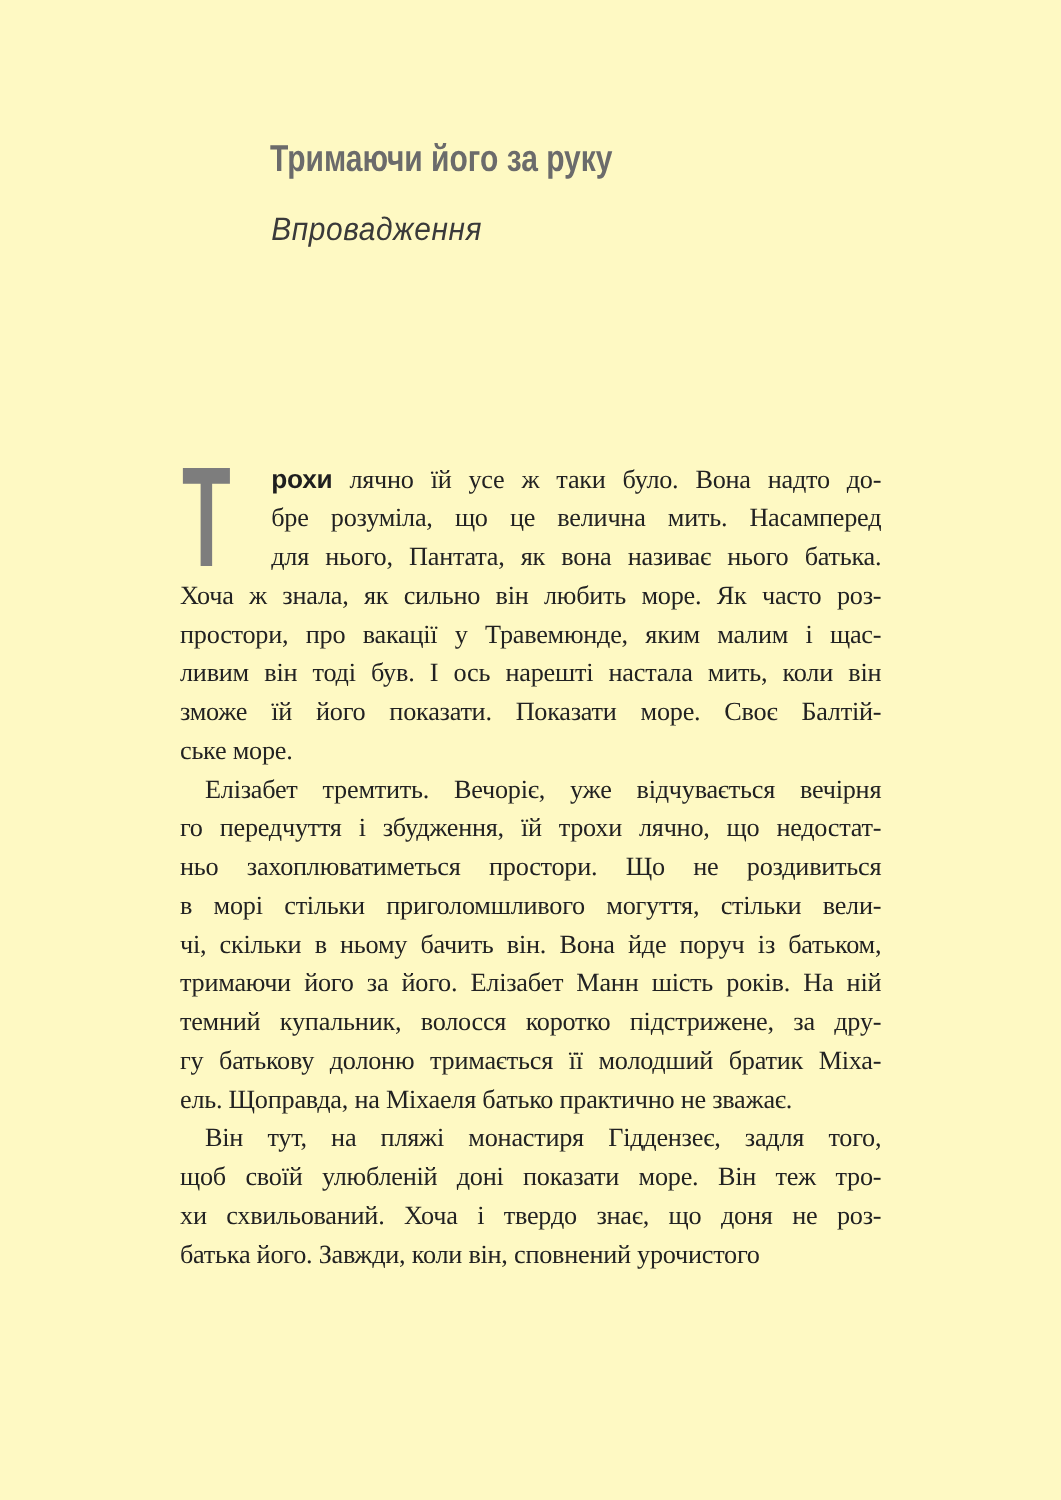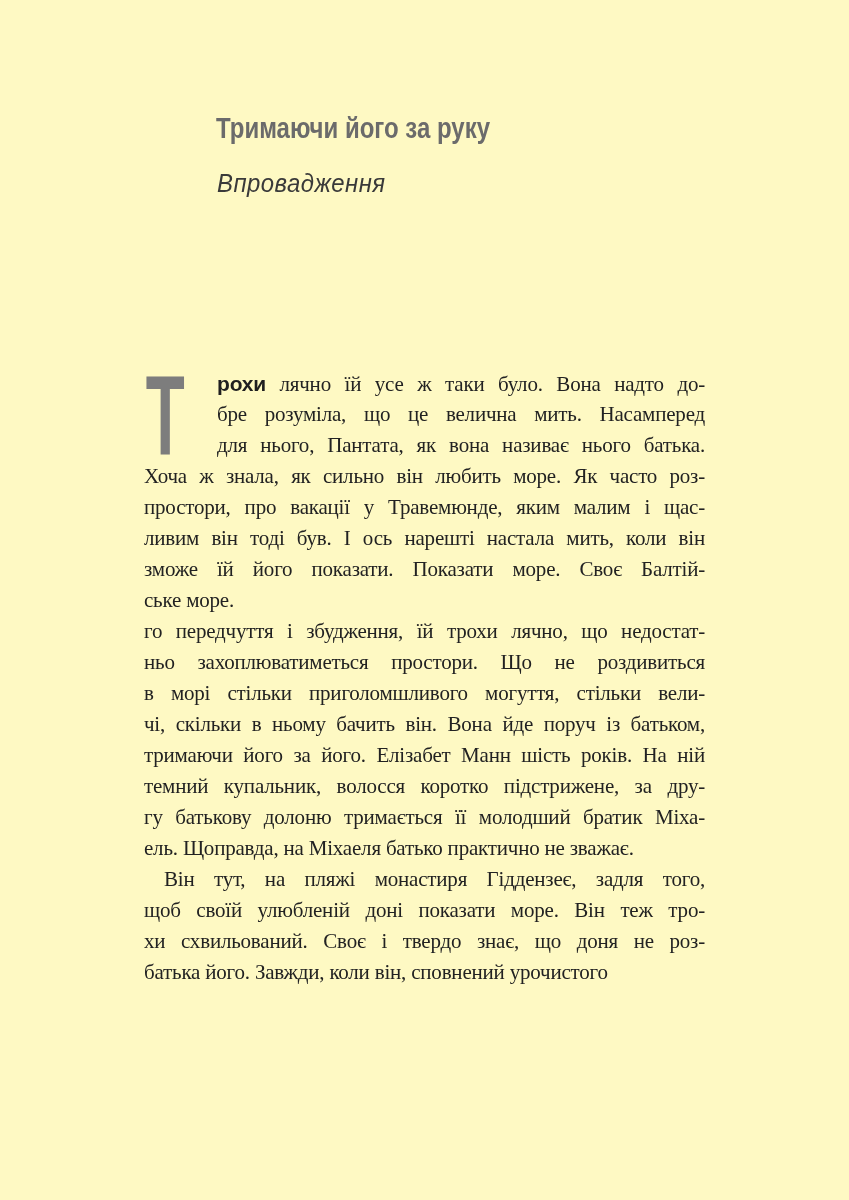--- a/index.html
+++ b/index.html
@@ -93,29 +93,30 @@
         <div class="line"><span class="lead-bold">рохи</span> лячно їй усе ж таки було. Вона надто до-</div>
         <div class="line">бре розуміла, що це велична мить. Насамперед</div>
         <div class="line">для нього, Пантата, як вона називає нього батька.</div>
         <div class="line">Хоча ж знала, як сильно він любить море. Як часто роз-</div>
         <div class="line">простори, про вакації у Травемюнде, яким малим і щас-</div>
         <div class="line">ливим він тоді був. І ось нарешті настала мить, коли він</div>
         <div class="line">зможе їй його показати. Показати море. Своє Балтій-</div>
         <div class="line last">ське море.</div>
       </div>
       <div class="paragraph">
+        <div class="line indent">Елізабет тремтить. Вечоріє, уже відчувається вечірня</div>
         <div class="line">го передчуття і збудження, їй трохи лячно, що недостат-</div>
         <div class="line">ньо захоплюватиметься простори. Що не роздивиться</div>
         <div class="line">в морі стільки приголомшливого могуття, стільки вели-</div>
         <div class="line">чі, скільки в ньому бачить він. Вона йде поруч із батьком,</div>
         <div class="line">тримаючи його за його. Елізабет Манн шість років. На ній</div>
         <div class="line">темний купальник, волосся коротко підстрижене, за дру-</div>
         <div class="line">гу батькову долоню тримається її молодший братик Міха-</div>
         <div class="line last">ель. Щоправда, на Міхаеля батько практично не зважає.</div>
       </div>
       <div class="paragraph">
         <div class="line indent">Він тут, на пляжі монастиря Гіддензеє, задля того,</div>
         <div class="line">щоб своїй улюбленій доні показати море. Він теж тро-</div>
-        <div class="line">хи схвильований. Своє і твердо знає, що доня не роз-</div>
+        <div class="line">хи схвильований. Хоча і твердо знає, що доня не роз-</div>
         <div class="line last">батька його. Завжди, коли він, сповнений урочистого</div>
       </div>
     </div>
 </div>
 
 </body></html>

